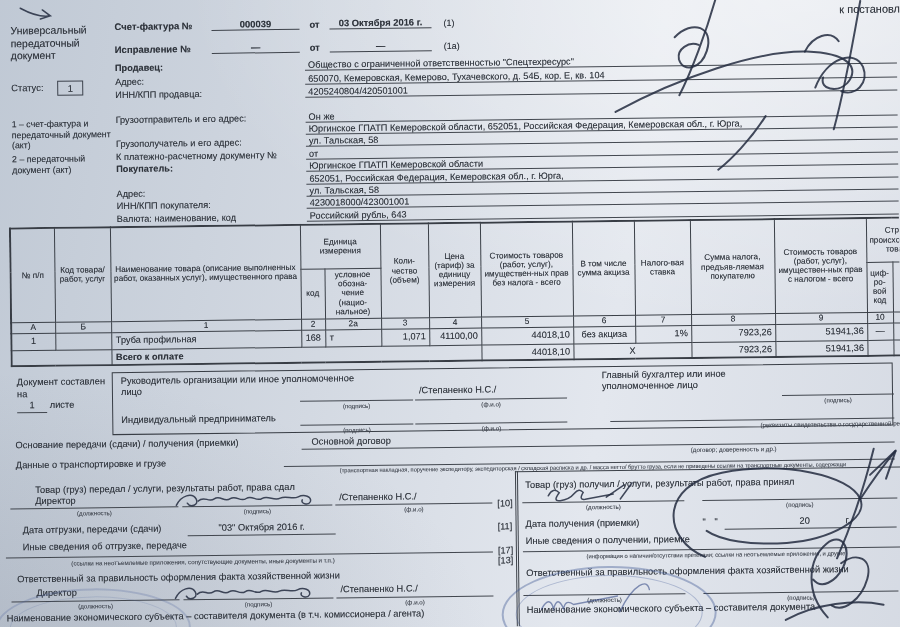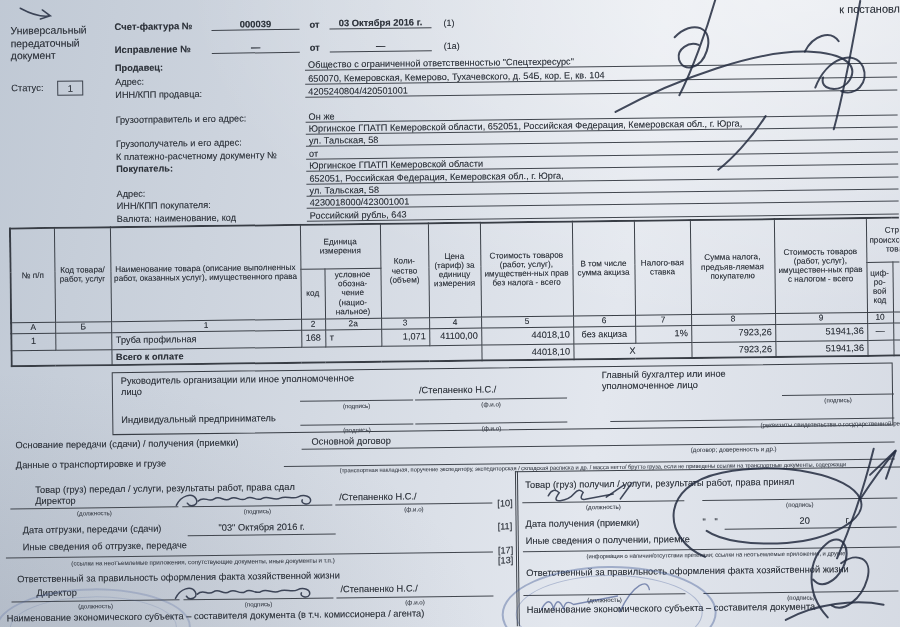--- a/index.html
+++ b/index.html
@@ -71,20 +71,24 @@
 </head>
 <body>
 
 <div class="frame">
  <div class="paper">
   <div class="inner">
 
    <div class="doctype">Универсальный передаточный документ</div>
    <div class="statusrow">
      <span>Статус:</span><span class="statusbox">1</span>
+   </div>
+   <div class="notes">
+     <div class="note">1 – счет-фактура и передаточный документ (акт)</div>
+     <div class="note">2 – передаточный документ (акт)</div>
    </div>
 
    <div class="cornernote">к постановле</div>
 
    <div class="invblock">
      <div class="invrow">
        <span class="ilabel">Счет-фактура №</span>
        <span class="iu" style="width:88px">000039</span>
        <span class="iot">от</span>
        <span class="iu" style="width:102px">03 Октября 2016 г.</span>
@@ -229,20 +233,25 @@
        <td colspan="2">X</td>
        <td class="num">7923,26</td>
        <td class="num">51941,36</td>
        <td></td>
        <td></td>
      </tr>
    </tbody>
           </table>
    </div>
 
+   <div class="docmade">
+     <span>Документ составлен на</span>
+     <div><span class="u1">1</span>
+       <span>листе</span></div>
+   </div>
 
    <div class="execbox">
      <div class="lbl" style="left:8px;top:3px;width:235px">Руководитель организации или иное уполномоченное лицо</div>
      <div class="line" style="left:187px;top:30px;width:113px"></div>
      <div class="cap" style="left:187px;top:32px;width:113px">(подпись)</div>
      <div class="lbl" style="left:306px;top:16px">/Степаненко Н.С./</div>
      <div class="line" style="left:302px;top:30px;width:152px"></div>
      <div class="cap" style="left:302px;top:32px;width:152px">(ф.и.о)</div>
      <div class="lbl" style="left:489px;top:3px;width:180px">Главный бухгалтер или иное уполномоченное лицо</div>
      <div class="line" style="left:669px;top:30px;width:112px"></div>

